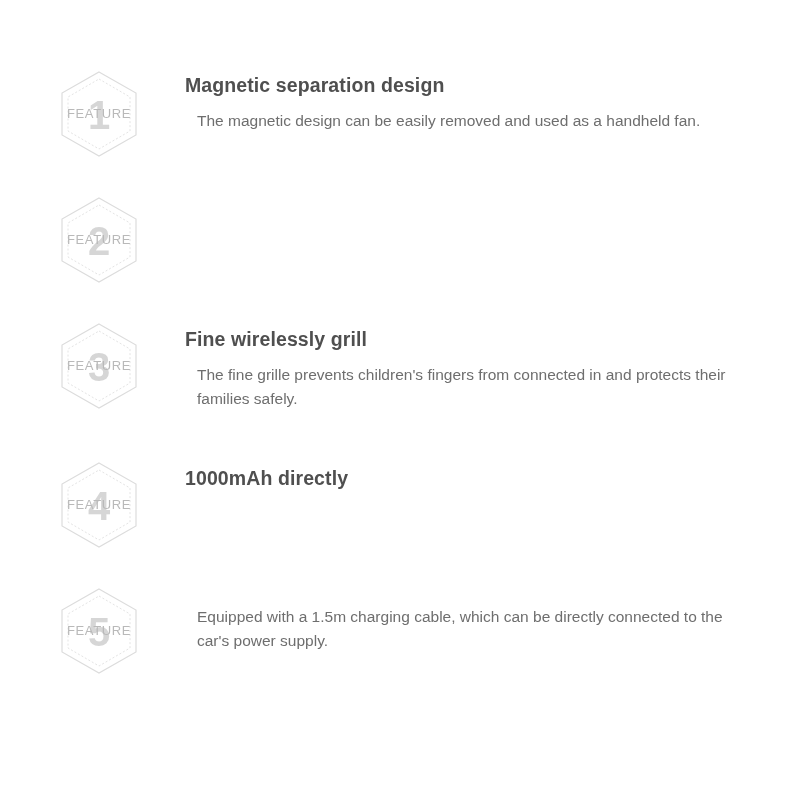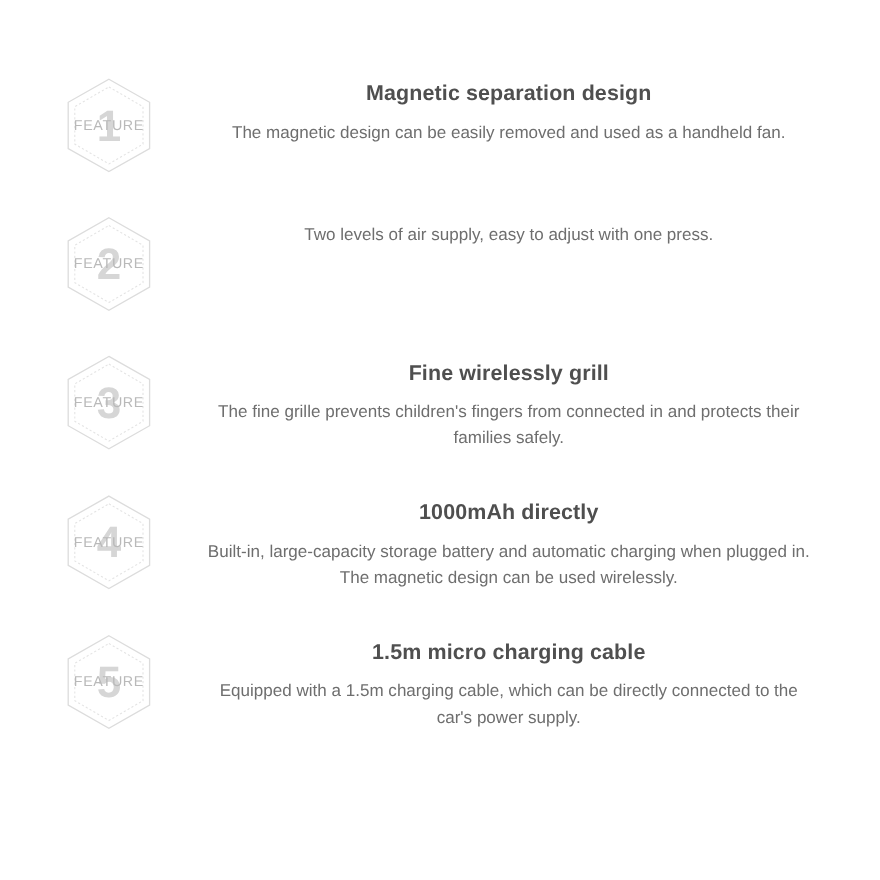--- a/index.html
+++ b/index.html
@@ -77,35 +77,34 @@
     font-weight: bold;
     color: #d6d6d6;
     font-family: "Liberation Sans", sans-serif;
     line-height: 1;
     z-index: 1;
   }
   .feature-body {
     flex: 1 1 auto;
     padding-left: 40px;
     padding-top: 14px;
-    text-align: center;
   }
   .feature-title {
     font-size: 19.5px;
     font-weight: bold;
     color: #4f4f4f;
     margin: 0 0 12px 0;
     letter-spacing: 0.1px;
     font-family: "Liberation Sans", sans-serif;
   }
   .feature-desc {
     font-size: 15.5px;
     line-height: 1.55;
     color: #6e6e6e;
-    margin: 0;
+    margin: 12px;
     font-family: "Liberation Sans", sans-serif;
     max-width: 560px;
   }
   .feature-row:nth-child(1) .feature-body { padding-top: 12px; }
 </style>
 </head>
 <body>
 
 <div class="page">
   <div class="feature-list">
@@ -136,21 +135,20 @@
             <polygon points="40,2 77,23 77,65 40,86 3,65 3,23" fill="none" stroke="#dcdcdc" stroke-width="1.2"></polygon>
             <polygon points="40,9 71,27 71,61 40,79 9,61 9,27" fill="none" stroke="#e4e4e4" stroke-width="1" stroke-dasharray="2,2"></polygon>
           </svg>
           <div class="badge-text">
             <span class="badge-num">2</span>
             <span class="badge-label">FEATURE</span>
           </div>
         </div>
       </div>
       <div class="feature-body">
-        <p class="feature-desc">Two levels of air supply, easy to adjust with one press.</p>
       </div>
     </div>
 
     <div class="feature-row">
       <div class="badge-wrap">
         <div class="badge">
           <svg width="80" height="88" viewBox="0 0 80 88">
             <polygon points="40,2 77,23 77,65 40,86 3,65 3,23" fill="none" stroke="#dcdcdc" stroke-width="1.2"></polygon>
             <polygon points="40,9 71,27 71,61 40,79 9,61 9,27" fill="none" stroke="#e4e4e4" stroke-width="1" stroke-dasharray="2,2"></polygon>
           </svg>
@@ -174,37 +172,35 @@
             <polygon points="40,9 71,27 71,61 40,79 9,61 9,27" fill="none" stroke="#e4e4e4" stroke-width="1" stroke-dasharray="2,2"></polygon>
           </svg>
           <div class="badge-text">
             <span class="badge-num">4</span>
             <span class="badge-label">FEATURE</span>
           </div>
         </div>
       </div>
       <div class="feature-body">
         <h2 class="feature-title">1000mAh directly</h2>
-        <p class="feature-desc">Built-in, large-capacity storage battery and automatic charging when plugged in. The magnetic design can be used wirelessly.</p>
       </div>
     </div>
 
     <div class="feature-row">
       <div class="badge-wrap">
         <div class="badge">
           <svg width="80" height="88" viewBox="0 0 80 88">
             <polygon points="40,2 77,23 77,65 40,86 3,65 3,23" fill="none" stroke="#dcdcdc" stroke-width="1.2"></polygon>
             <polygon points="40,9 71,27 71,61 40,79 9,61 9,27" fill="none" stroke="#e4e4e4" stroke-width="1" stroke-dasharray="2,2"></polygon>
           </svg>
           <div class="badge-text">
             <span class="badge-num">5</span>
             <span class="badge-label">FEATURE</span>
           </div>
         </div>
       </div>
       <div class="feature-body">
-        <h2 class="feature-title">1.5m micro charging cable</h2>
         <p class="feature-desc">Equipped with a 1.5m charging cable, which can be directly connected to the car's power supply.</p>
       </div>
     </div>
 
   </div>
 </div>
 
 </body></html>

